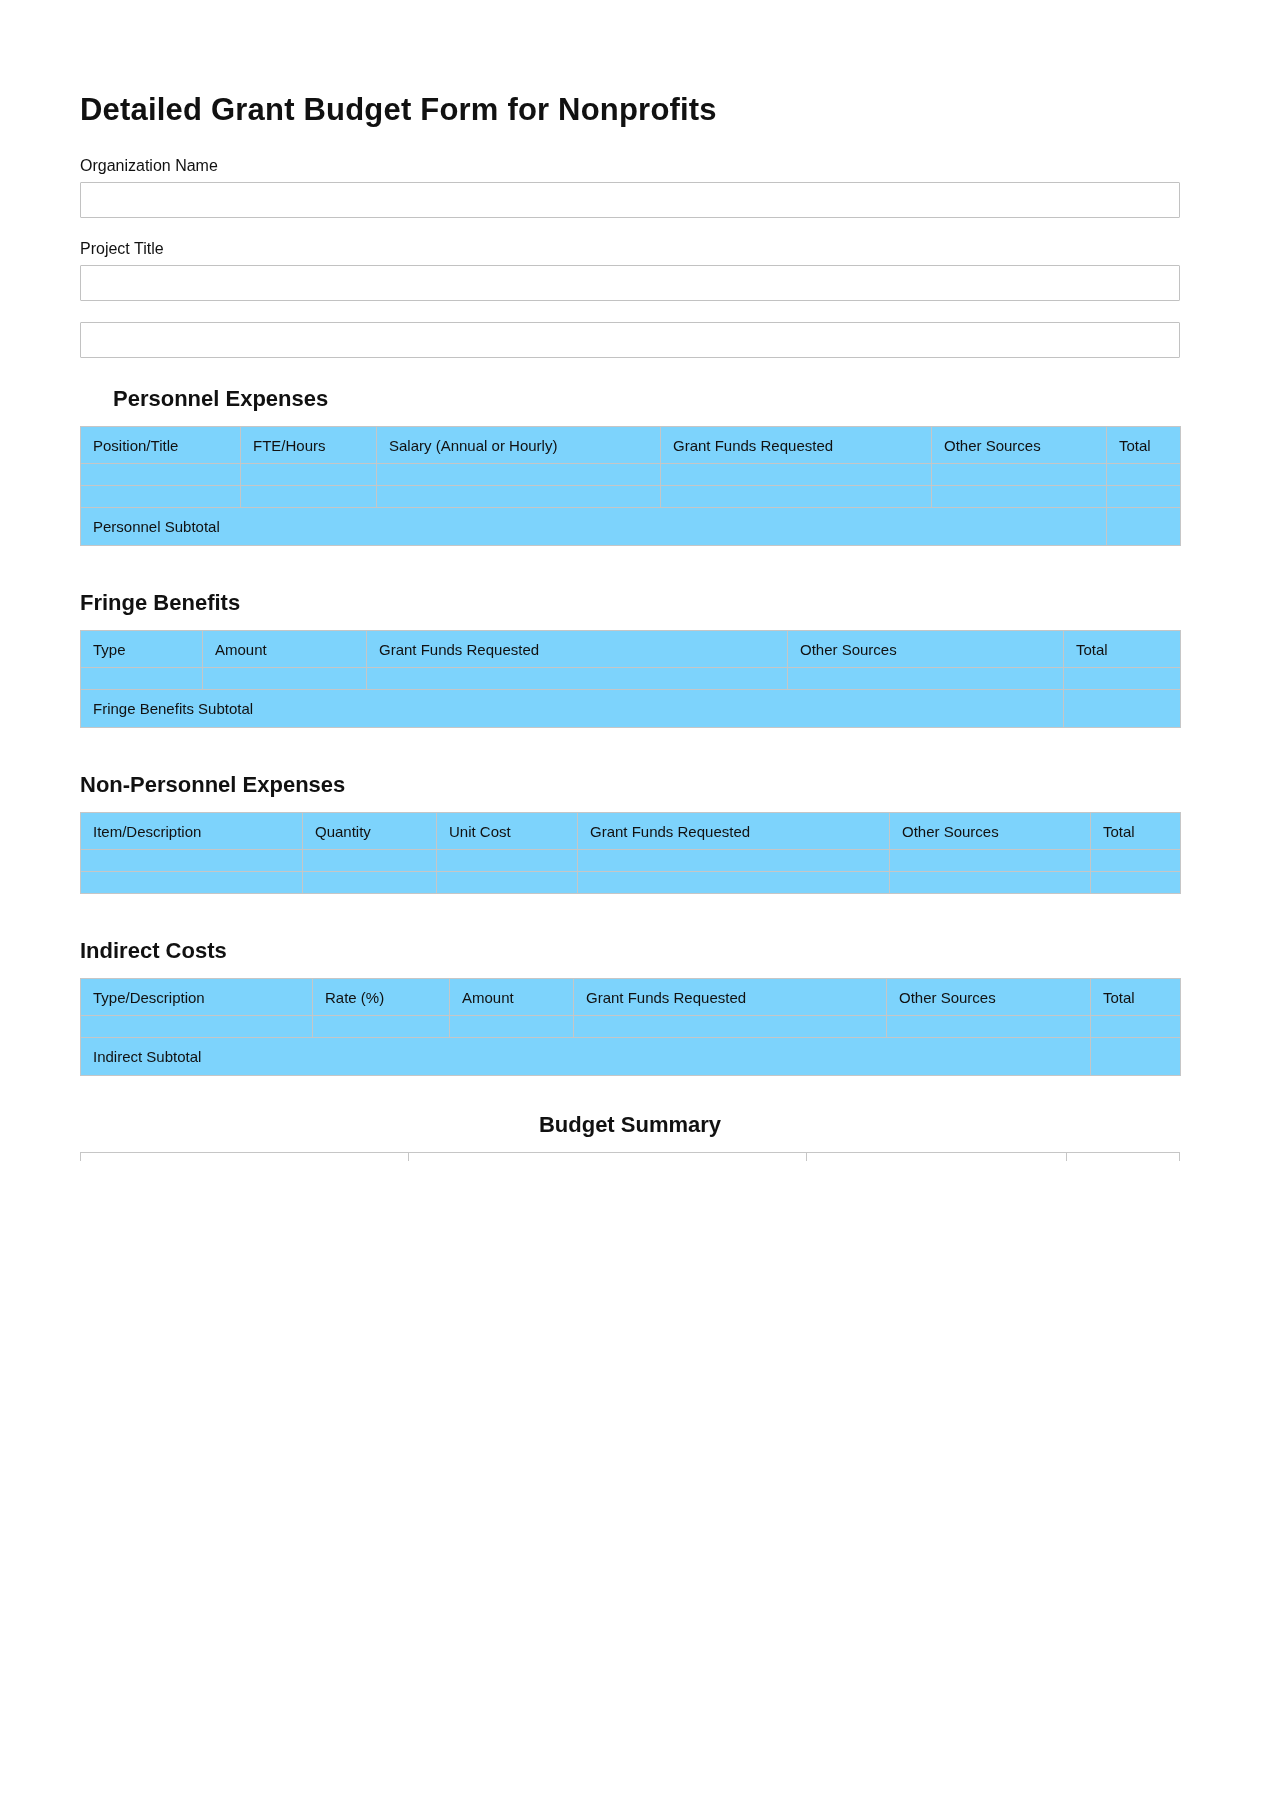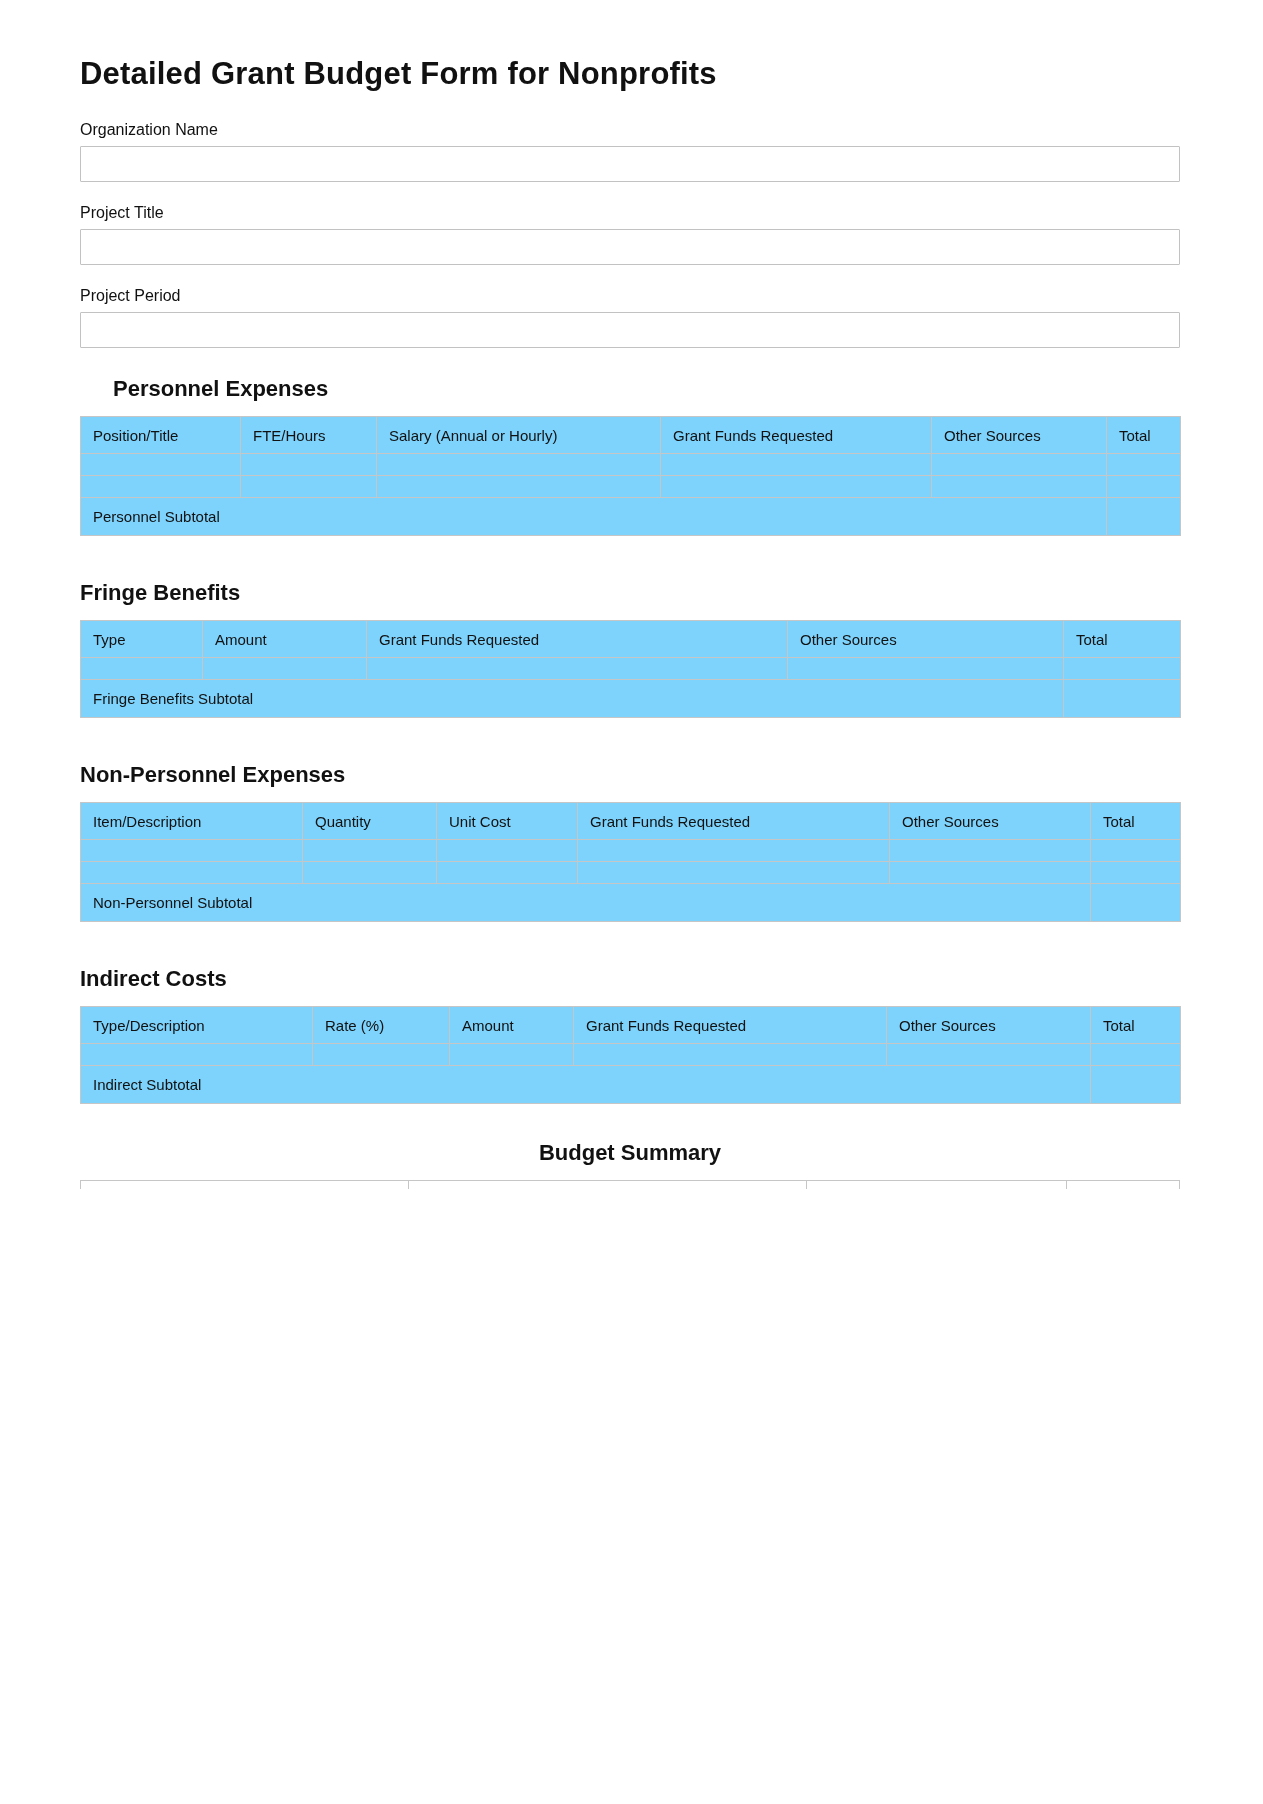--- a/index.html
+++ b/index.html
@@ -1,19 +1,19 @@
 <!DOCTYPE html>
 <html><head>
 <meta charset="utf-8">
 <style>
   html,body { margin:0; padding:0; background:#ffffff; }
   body { font-family:"Liberation Sans","DejaVu Sans",sans-serif; color:#111111; }
   .page {
     width:1263px; height:1804px; background:#ffffff;
-    box-sizing:border-box; padding:56px 83px 0 80px;
+    box-sizing:border-box; padding:92px 83px 0 80px;
     overflow:hidden;
   }
   .title {
     font-size:31px; line-height:36px; font-weight:700;
     margin:0 0 28px 0; letter-spacing:0.2px;
   }
   .field { margin-bottom:21px; }
   .field-label {
     display:block; font-size:16px; line-height:20px; margin-bottom:6px;
   }
@@ -62,21 +62,20 @@
     <label class="field-label">Organization Name</label>
     <input type="text" class="text-input" value="" style="">
   </div>
 
   <div class="field">
     <label class="field-label">Project Title</label>
     <input type="text" class="text-input" value="" style="">
   </div>
 
   <div class="field">
-    <label class="field-label">Project Period</label>
     <input type="text" class="text-input" value="" style="">
   </div>
 
 
   <div class="section">
     <h2 class="section-heading first">Personnel Expenses</h2>
     <table class="budget">
       <colgroup>
         <col style="width:160px">
           <col style="width:136px">
@@ -185,24 +184,20 @@
           <td class="empty-cell"></td>
           <td class="empty-cell"></td>
         </tr>
         <tr>
           <td class="empty-cell"></td>
           <td class="empty-cell"></td>
           <td class="empty-cell"></td>
           <td class="empty-cell"></td>
           <td class="empty-cell"></td>
           <td class="empty-cell"></td>
-        </tr>
-        <tr>
-          <td class="subtotal-cell" colspan="5">Non-Personnel Subtotal</td>
-          <td class="subtotal-total"></td>
         </tr>
       </tbody>
     </table>
   </div>
 
   <div class="section">
     <h2 class="section-heading">Indirect Costs</h2>
     <table class="budget">
       <colgroup>
         <col style="width:232px">

